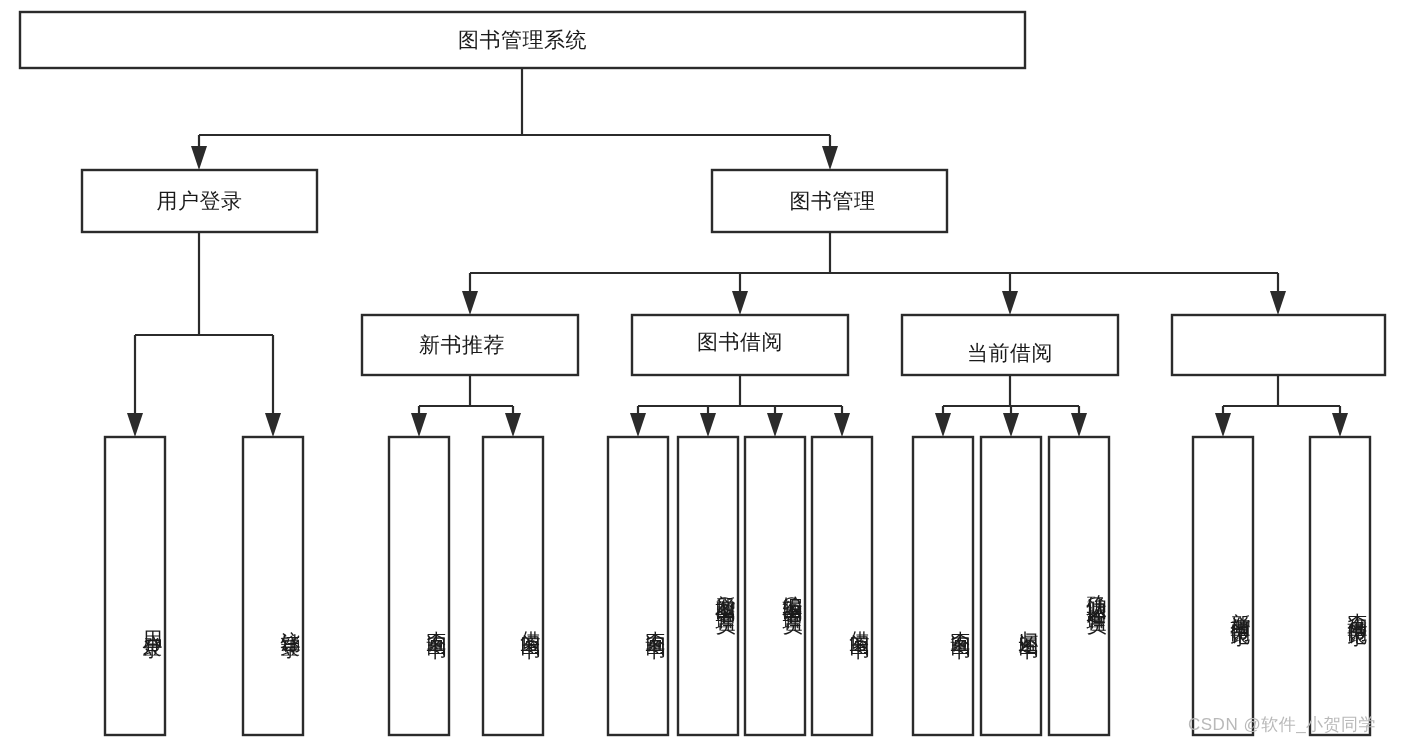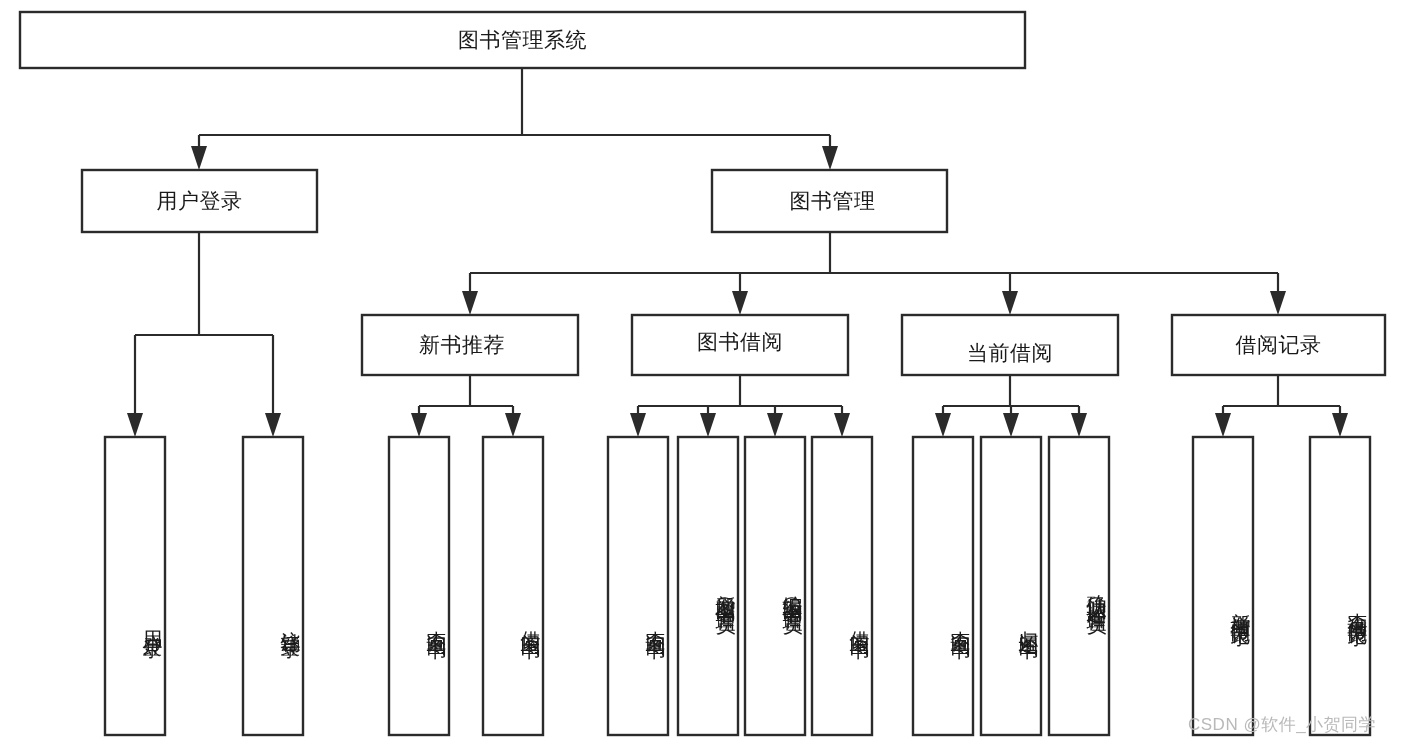--- a/index.html
+++ b/index.html
@@ -185,21 +185,20 @@
   </svg>
 
   <div class="node-label horizontal" style="left:20px; top:12px; width:1005px; height:56px;">图书管理系统</div>
 
   <div class="node-label horizontal" style="left:82px; top:170px; width:235px; height:62px;">用户登录</div>
   <div class="node-label horizontal" style="left:712px; top:170px; width:241px; height:62px;">图书管理</div>
 
   <div class="node-label horizontal" style="left:362px; top:315px; width:200px; height:60px;border-radius:26px;">新书推荐</div>
   <div class="node-label horizontal" style="left:632px; top:315px; width:216px; height:53px;">图书借阅</div>
   <div class="node-label horizontal" style="left:902px; top:315px; width:216px; height:76px;">当前借阅</div>
-  <div class="node-label horizontal" style="left:1172px; top:315px; width:213px; height:60px;">借阅记录</div>
 
   <div class="node-label vertical" style="left:105px; top:500px; width:60px; height:235px;">用户登录</div>
   <div class="node-label vertical" style="left:243px; top:500px; width:60px; height:235px;">注销登录</div>
   <div class="node-label vertical" style="left:389px; top:500px; width:60px; height:235px;">查询图书</div>
   <div class="node-label vertical" style="left:483px; top:500px; width:60px; height:235px;">借阅图书</div>
   <div class="node-label vertical" style="left:608px; top:500px; width:60px; height:235px;">查询图书</div>
   <div class="node-label vertical" style="left:678px; top:443px; width:60px; height:292px;">新增图书（管理员）</div>
   <div class="node-label vertical" style="left:745px; top:443px; width:60px; height:292px;">编辑图书（管理员）</div>
   <div class="node-label vertical" style="left:812px; top:500px; width:60px; height:235px;">借阅图书</div>
   <div class="node-label vertical" style="left:913px; top:500px; width:60px; height:235px;">查询图书</div>

